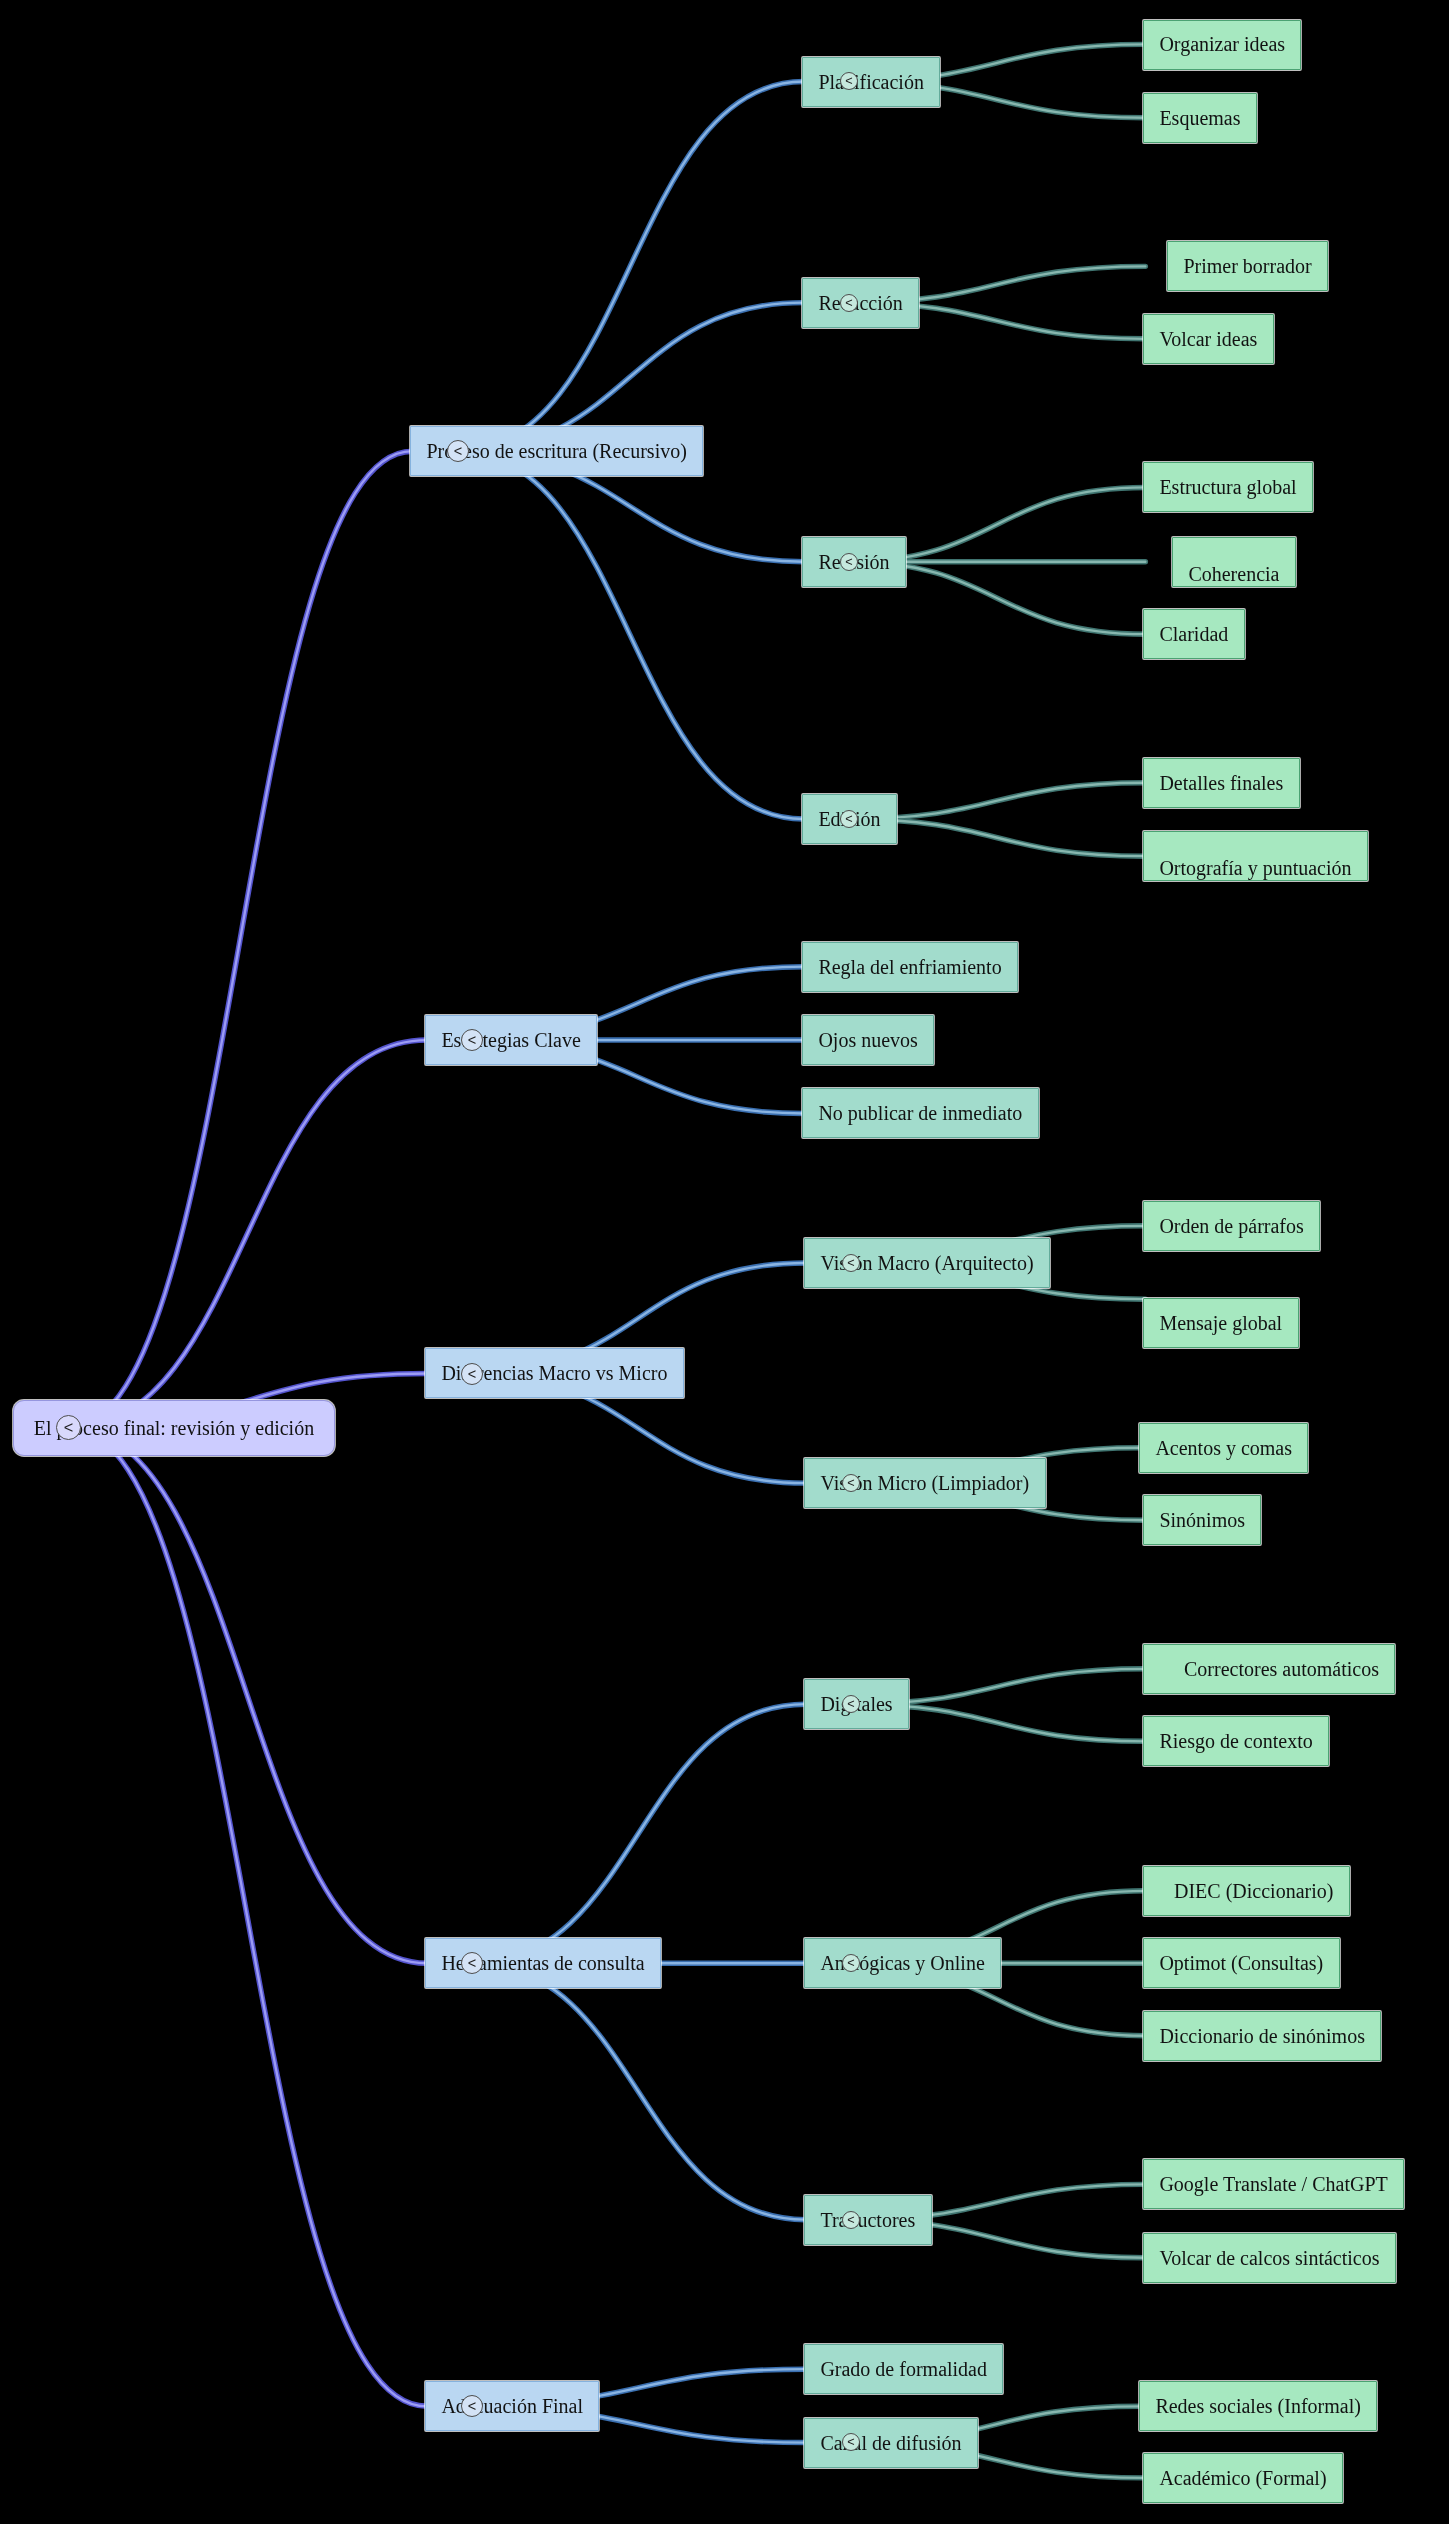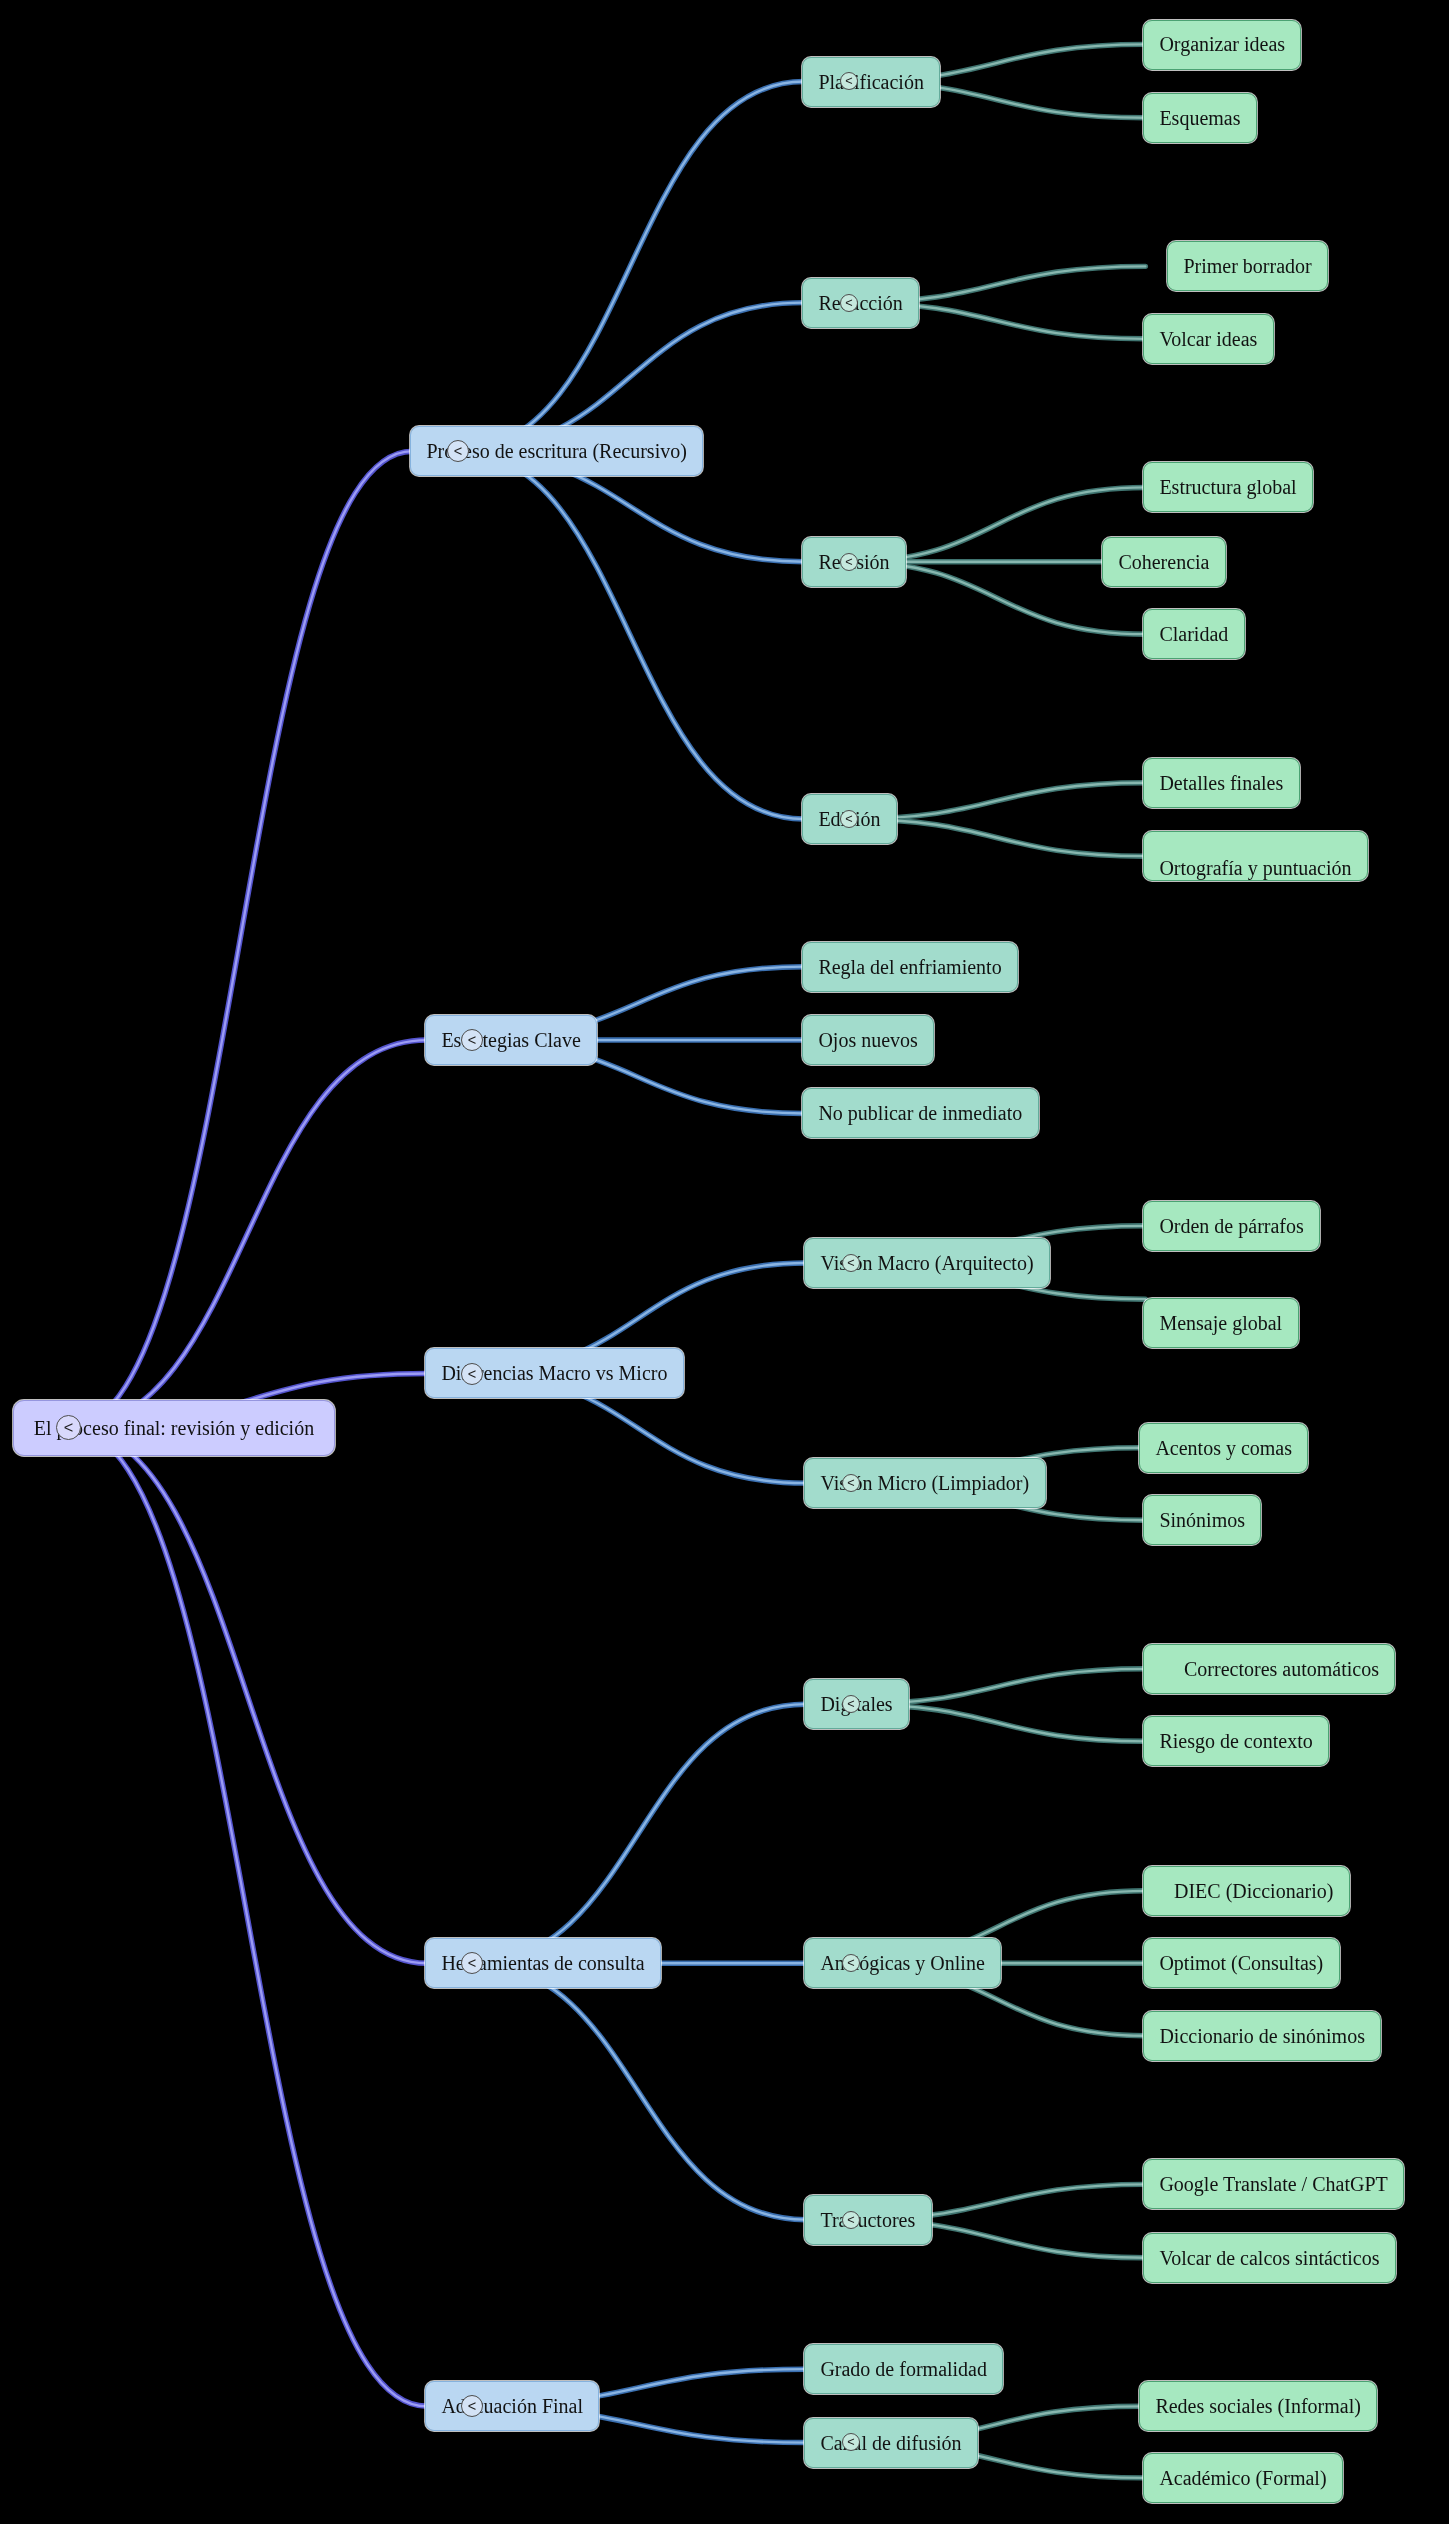--- a/index.html
+++ b/index.html
@@ -1,20 +1,20 @@
 <!DOCTYPE html>
 <html style="font-size:14.5px"><head>
 <meta charset="utf-8">
 <style>
   html,body{margin:0;padding:0;background:#000;}
   #canvas{position:relative;width:1450px;height:2525px;background:#000;overflow:hidden;
           font-family:"Liberation Serif","DejaVu Serif",serif;}
   #links{position:absolute;left:0;top:0;z-index:0;}
   .node{position:absolute;z-index:1;display:flex;align-items:center;justify-content:center;
-        white-space:nowrap;border-radius:9px;height:50px;padding:0 15.4px;box-sizing:border-box;
+        white-space:nowrap;border-radius:1px;height:50px;padding:0 15.4px;box-sizing:border-box;
         font-size:20px;color:#121212;
         box-shadow:0 0 0 0.9px rgba(255,255,255,.75);}
   .d0{height:56px;padding:0 20px;background:#ccccff;border:0.9px solid #9696df;border-radius:11px;}
   .d1{background:#bad7f2;border:0.9px solid #85b2de;}
   .d2{background:#a2dccc;border:0.9px solid #63ab9b;}
   .d3{background:#a6e8c0;border:0.9px solid #4ba273;}
   .toggle{position:absolute;z-index:2;border-radius:50%;box-sizing:border-box;
           border:1.4px solid #4d4d4d;display:flex;align-items:center;justify-content:center;
           color:#222;font-family:"Liberation Sans","DejaVu Sans",sans-serif;line-height:1;}
 </style>
@@ -129,21 +129,21 @@
     </div>
     <div class="node d3" style="left: 1143px; top: 314px;">
       <span>Volcar ideas</span>
     </div>
     <div class="node d2" style="left: 802px; top: 537px;">
       <span>Revisión</span>
     </div>
     <div class="node d3" style="left: 1143px; top: 462px;">
       <span>Estructura global</span>
     </div>
-    <div class="node d3" style="left: 1102px; top: 537px;">
+    <div class="node d3" style="left: 1172px; top: 537px; align-items: flex-end;">
       <span>Coherencia</span>
     </div>
     <div class="node d3" style="left: 1143px; top: 609px;">
       <span>Claridad</span>
     </div>
     <div class="node d2" style="left: 802px; top: 794px;">
       <span>Edición</span>
     </div>
     <div class="node d3" style="left: 1143px; top: 758px;">
       <span>Detalles finales</span>

